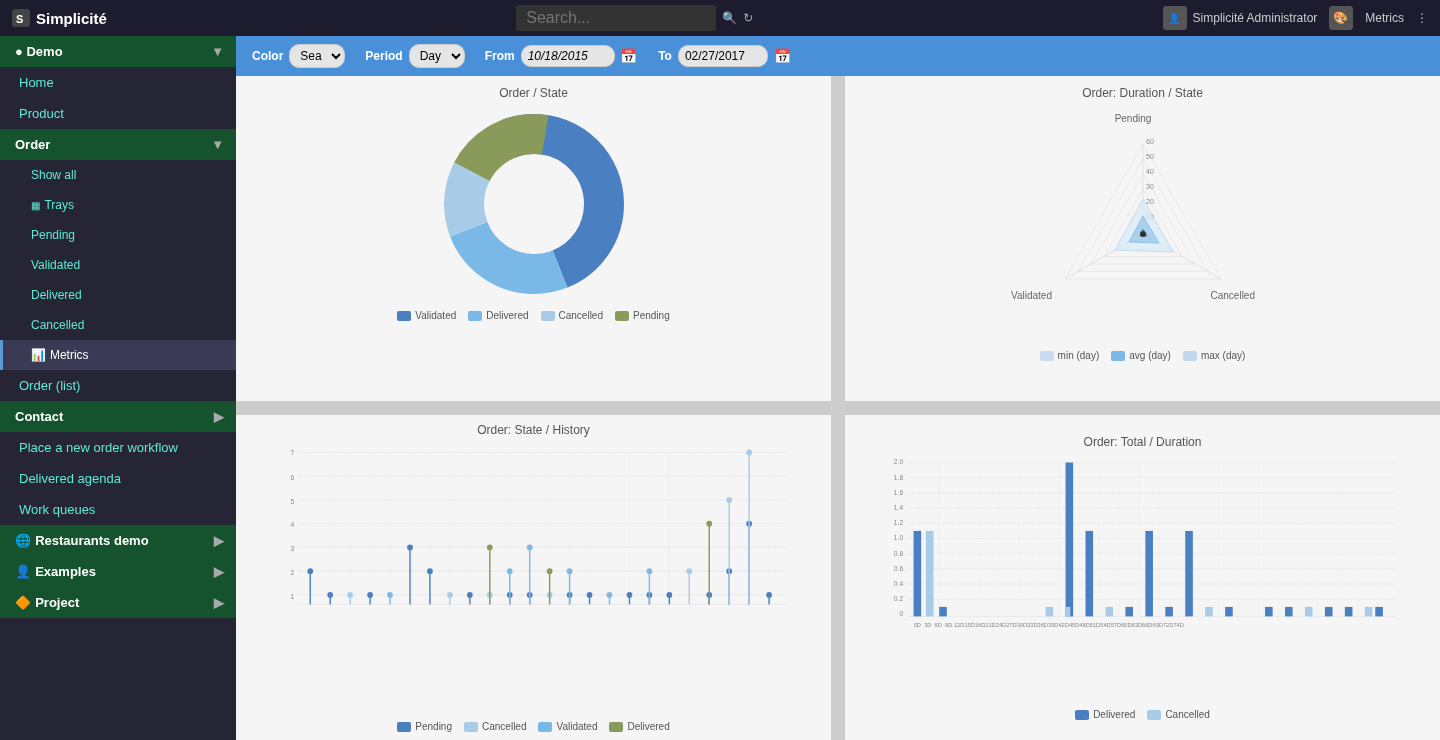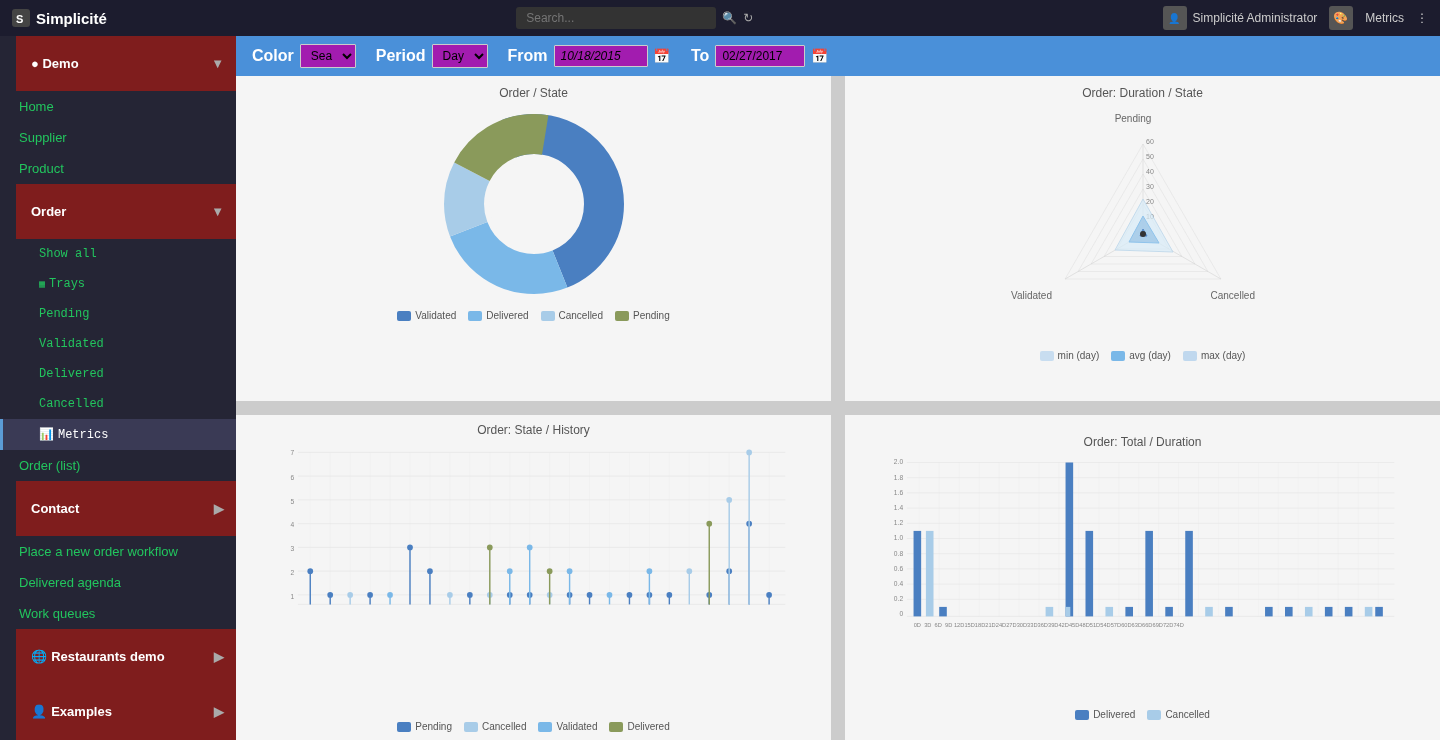--- a/index.html
+++ b/index.html
@@ -11,73 +11,73 @@
       height: 36px;
       display: flex;
       align-items: center;
       padding: 0 12px;
       justify-content: space-between;
       flex-shrink: 0;
     }
     .topbar-logo { display: flex; align-items: center; gap: 6px; color: #fff; font-size: 15px; font-weight: bold; }
     .topbar-logo svg { width: 18px; height: 18px; }
     .topbar-search { display: flex; align-items: center; gap: 6px; }
-    .topbar-search input { background: #333; border: none; color: #ccc; padding: 4px 10px; border-radius: 3px; width: 200px; font-size: 12px; }
+    .topbar-search input { background: #333; border: none; color: #ccc; padding: 4px 10px; border-radius: 3px; width: 200px; font-size: 16px; }
     .topbar-right { display: flex; align-items: center; gap: 12px; color: #ccc; font-size: 12px; }
     .topbar-right .user-info { display: flex; align-items: center; gap: 6px; }
 
     
     .main-layout { display: flex; flex: 1; overflow: hidden; }
 
     
     .sidebar {
       width: 236px;
       background: #252535;
       flex-shrink: 0;
       overflow-y: auto;
       overflow-x: hidden;
     }
     .sidebar::-webkit-scrollbar { width: 4px; }
     .sidebar::-webkit-scrollbar-track { background: #252535; }
     .sidebar::-webkit-scrollbar-thumb { background: #444; }
 
     .sidebar-item {
       padding: 8px 16px;
-      color: #22c55e;
+      color: #5eead4;
       cursor: pointer;
       display: flex;
       align-items: center;
       justify-content: space-between;
       font-size: 13px;
       border-left: 3px solid transparent;
     }
     .sidebar-item.active { background: #3a3a55; color: #fff; border-left-color: #5b9bd5; }
-    .sidebar-item.section-header { color: #fff; font-weight: bold; background: #7f1d1d; padding: 20px 12px; margin-left: 16px; }
+    .sidebar-item.section-header { color: #fff; font-weight: bold; background: #14532d; padding: 8px 12px; }
     .sidebar-item.section-header .arrow { color: #aaa; }
-    .sidebar-item.sub-item { padding-left: 36px; font-size: 12px; font-family: Liberation Mono, monospace; }
+    .sidebar-item.sub-item { padding-left: 28px; font-size: 12px; }
 
     
     .content { flex: 1; background: #e8e8e8; overflow: hidden; display: flex; flex-direction: column; }
 
     
     .filter-bar {
       background: #4a90d9;
       padding: 8px 16px;
       display: flex;
       align-items: center;
       gap: 20px;
       flex-shrink: 0;
     }
-    .filter-bar label { color: #fff; font-size: 16px; font-weight: bold; text-align: center; }
+    .filter-bar label { color: #fff; font-size: 12px; font-weight: bold; text-align: center; }
     .filter-bar select, .filter-bar input {
       padding: 3px 6px;
       border: 1px solid #ccc;
-      border-radius: 1px;
+      border-radius: 10px;
       font-size: 12px;
-      background: #a21caf;
+      background: #e5e5e5;
     }
     .filter-bar .period-group, .filter-bar .date-group { display: flex; align-items: center; gap: 6px; }
     .filter-bar .cal-icon { color: #fff; font-size: 14px; cursor: pointer; }
 
     
     .charts-grid { flex: 1; display: grid; grid-template-columns: 1fr 1fr; grid-template-rows: 1fr 1fr; gap: 14px; background: #ccc; overflow: hidden; }
     .chart-panel { background: #f5f5f5; display: flex; flex-direction: column; align-items: center; padding: 10px; position: relative; overflow: hidden; }
     .chart-title { font-size: 12px; color: #555; margin-bottom: 4px; text-align: center; }
     .chart-legend { display: flex; gap: 12px; margin-top: 6px; flex-wrap: wrap; justify-content: center; }
     .legend-item { display: flex; align-items: center; gap: 4px; font-size: 10px; color: #555; }
@@ -122,23 +122,20 @@
 
   <div class="sidebar">
 
     <div class="sidebar-item section-header">
       <span>● Demo</span>
       <span class="arrow">▼</span>
     </div>
 
     <div class="sidebar-item">
       <span>Home</span>
-    </div>
-    <div class="sidebar-item">
-      <span>Supplier</span>
     </div>
     <div class="sidebar-item">
       <span>Product</span>
     </div>
 
     <div class="sidebar-item section-header">
       <span>Order</span>
       <span class="arrow">▼</span>
     </div>
 

